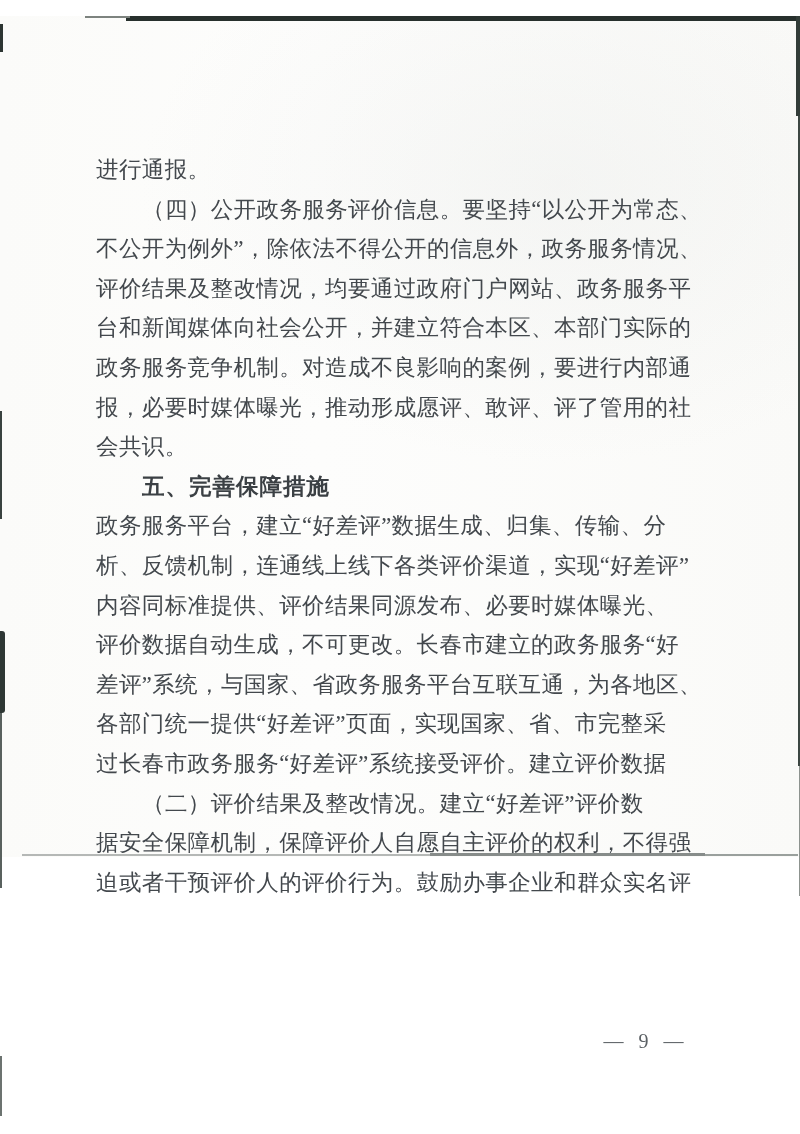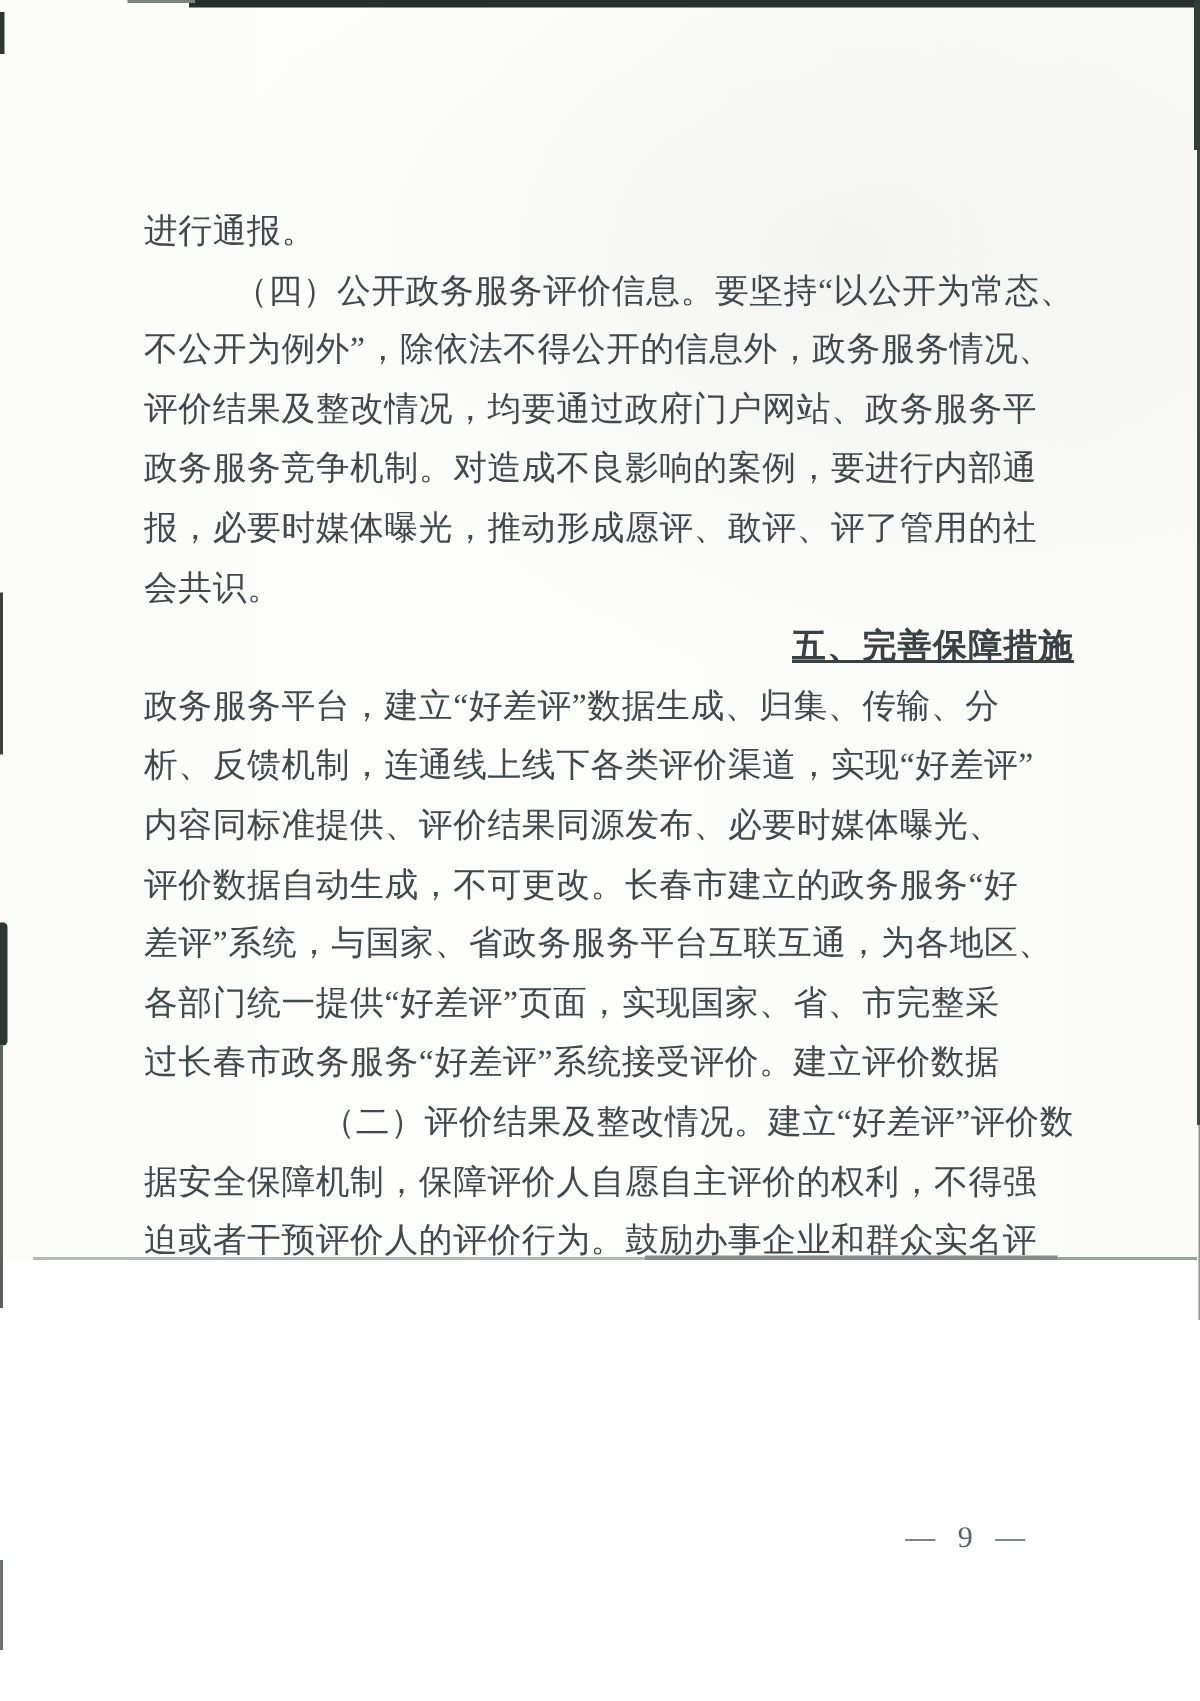--- a/index.html
+++ b/index.html
@@ -11,20 +11,21 @@
     background: #ffffff;
   }
   .page {
     position: relative;
     width: 800px;
     height: 841px;
     background:
       radial-gradient(ellipse 600px 400px at 70% 20%, rgba(230,232,230,0.35), rgba(0,0,0,0) 70%),
       linear-gradient(90deg, #fbfbf9 0%, #fdfdfc 40%, #fafaf8 100%);
     font-family: "Liberation Serif", "DejaVu Serif", serif;
+    margin-top: 16px;
   }
 
   
   .art { position: absolute; pointer-events: none; }
   .top-edge        { top: 0; left: 126px; right: 0; height: 5px; background: #27302d; }
   .top-edge-lead   { top: 0; left: 85px;  width: 45px; height: 2px; background: #7d837f; }
   .topleft-sliver  { top: 8px; left: 0; width: 3px; height: 28px; background: #2c3532; }
   .left-sliver-1   { top: 395px; left: 0; width: 2px; height: 108px; background: #39423f; }
   .left-sliver-2   { top: 615px; left: 0; width: 5px; height: 82px; background: #2e3734; border-radius: 0 3px 3px 0; }
   .left-sliver-3   { top: 697px; left: 0; width: 2px; height: 175px; background: #59615e; }
@@ -44,27 +45,26 @@
     width: 620px;
   }
   .line {
     height: 39.6px;
     line-height: 39.6px;
     white-space: nowrap;
     font-size: 22.5px;
     letter-spacing: 0.4px;
     color: #43484d;
   }
-  .line.ind { padding-left: 46px; text-align: right; }
+  .line.ind { padding-left: 46px; }
   .line.head {
     font-family: "Liberation Sans", "DejaVu Sans", sans-serif;
     font-weight: 700;
     color: #3b4044;
     letter-spacing: 1px;
-    text-decoration: underline;
   }
 
   .pagenum {
     position: absolute;
     left: 596px;
     top: 1014px;
     width: 100px;
     text-align: center;
     font-size: 20px;
     letter-spacing: 5px;
@@ -89,20 +89,21 @@
   <div class="art right-edge-3"></div>
   <div class="art bottom-line-1"></div>
   <div class="art bottom-line-2"></div>
   <div class="art bottom-line-3"></div>
 
   <div class="textcol">
     <div class="line">进行通报。</div>
     <div class="line ind">（四）公开政务服务评价信息。要坚持“以公开为常态、</div>
     <div class="line">不公开为例外”，除依法不得公开的信息外，政务服务情况、</div>
     <div class="line">评价结果及整改情况，均要通过政府门户网站、政务服务平</div>
+    <div class="line">台和新闻媒体向社会公开，并建立符合本区、本部门实际的</div>
     <div class="line">政务服务竞争机制。对造成不良影响的案例，要进行内部通</div>
     <div class="line">报，必要时媒体曝光，推动形成愿评、敢评、评了管用的社</div>
     <div class="line">会共识。</div>
     <div class="line ind head">五、完善保障措施</div>
     <div class="line">政务服务平台，建立“好差评”数据生成、归集、传输、分</div>
     <div class="line">析、反馈机制，连通线上线下各类评价渠道，实现“好差评”</div>
     <div class="line">内容同标准提供、评价结果同源发布、必要时媒体曝光、</div>
     <div class="line">评价数据自动生成，不可更改。长春市建立的政务服务“好</div>
     <div class="line">差评”系统，与国家、省政务服务平台互联互通，为各地区、</div>
     <div class="line">各部门统一提供“好差评”页面，实现国家、省、市完整采</div>

